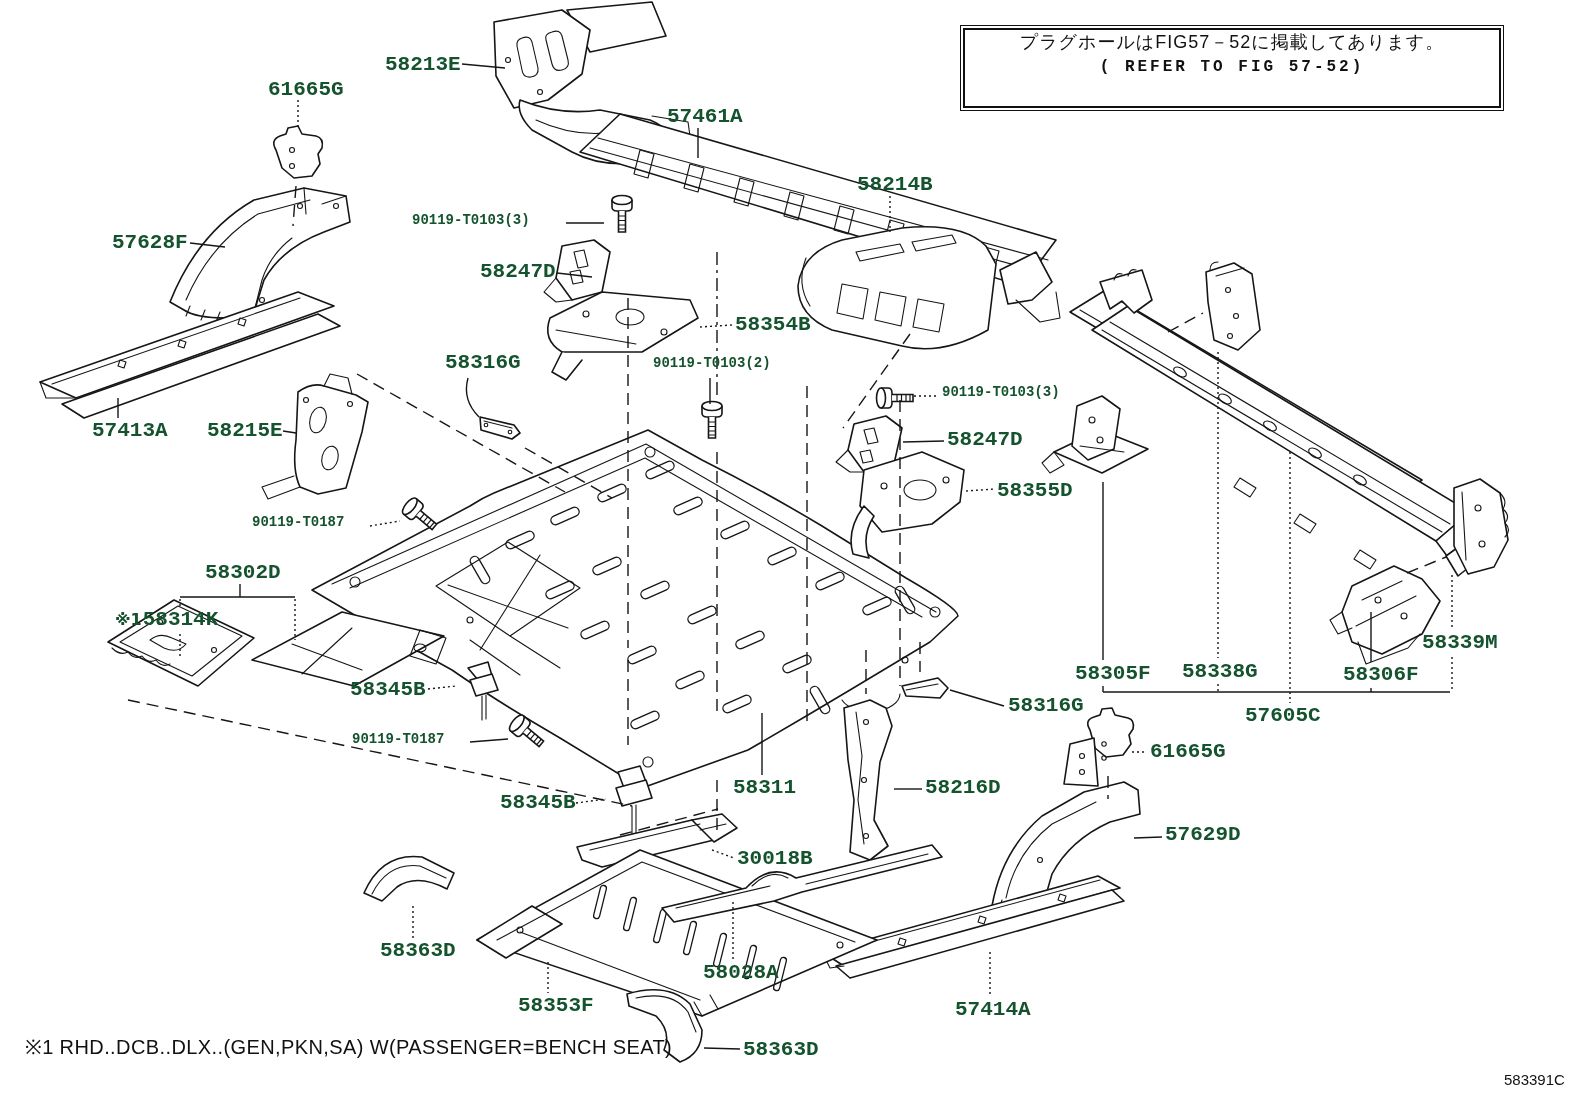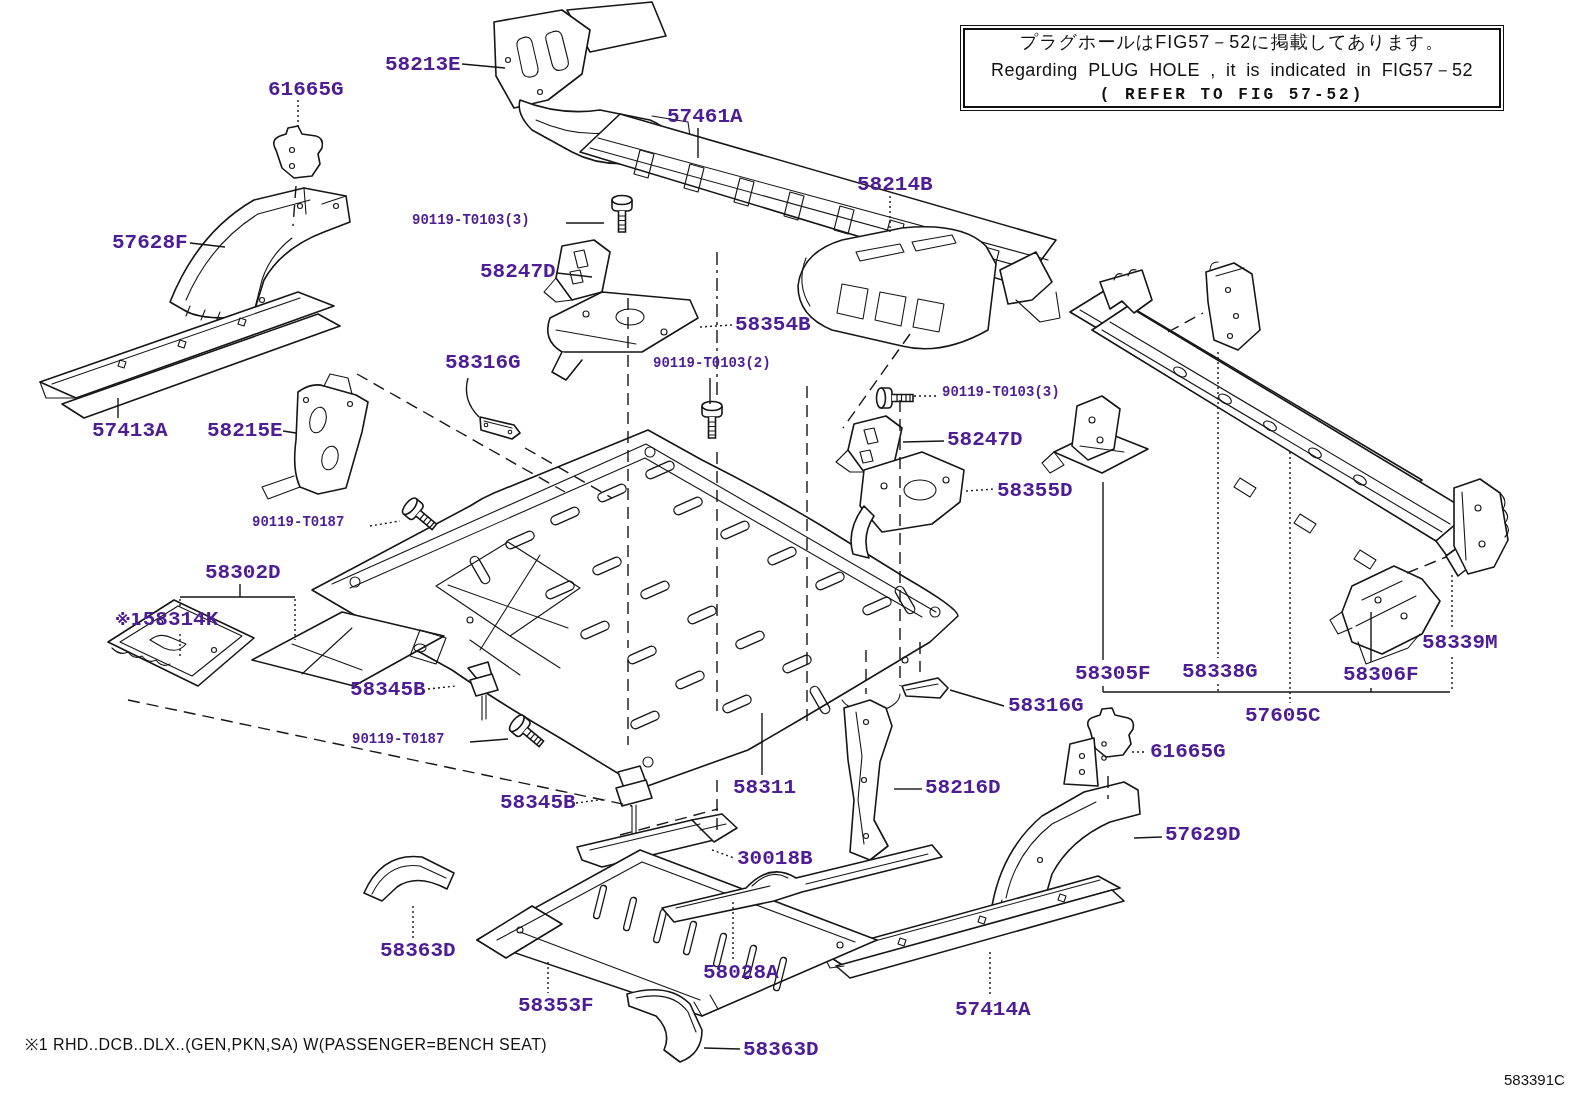--- a/index.html
+++ b/index.html
@@ -7,31 +7,31 @@
            font-family:"Liberation Sans",sans-serif; color:#111; overflow:hidden; }
   svg.canvas { position:absolute; left:0; top:0; }
   .ink  { stroke:#161616; stroke-width:1.6; fill:none; stroke-linejoin:round; stroke-linecap:round; }
   .inkf { stroke:#161616; stroke-width:1.6; fill:#ffffff; stroke-linejoin:round; stroke-linecap:round; }
   .thin { stroke-width:1.1; }
   .lead { stroke:#161616; stroke-width:1.4; fill:none; }
   .dot  { stroke-dasharray:2 3; }
   .dash { stroke:#161616; stroke-width:1.4; fill:none; stroke-dasharray:12 7; }
   .dashdot { stroke:#161616; stroke-width:1.4; fill:none; stroke-dasharray:13 5 3 5; }
   .plabel { position:absolute; font:700 21px "Liberation Mono","DejaVu Sans Mono",monospace;
-            white-space:nowrap; color:#4c1d95; line-height:1;text-align:right; }
+            white-space:nowrap; color:#14532d; line-height:1;text-align:right; }
   .flabel { font-size:14px; }
   .pref   { font:700 16px "DejaVu Sans",sans-serif; margin-right:1px; }
   .note-box { position:absolute; left:963px; top:28px; width:534px; height:76px;
               border:2px solid #111; outline:1px solid #111; outline-offset:2px;
               background:#fff; display:flex; flex-direction:column; 
               align-items:center; gap:4px; }
   .note-jp  { font-size:18px; letter-spacing:1px; }
   .note-en  { font-size:18px; letter-spacing:.4px; word-spacing:5px; }
   .note-ref { font:700 16px "Liberation Mono",monospace; letter-spacing:3px; }
-  .footnote { position:absolute; left:25px; top:1033px; font-size:16px; letter-spacing:.4px; }
+  .footnote { position:absolute; left:25px; top:1033px; font-size:20px; letter-spacing:.4px; }
   .diagram-code { position:absolute; left:1504px; top:1071px; font-size:15px; }
 </style>
 </head>
 <body>
 
 <div class="stage">
 
   <svg class="canvas" width="1592" height="1099" viewBox="0 0 1592 1099" aria-hidden="true">
     <defs>
       <g id="bolt">
@@ -392,21 +392,20 @@
       <path class="lead" d="M1103,482 L1103,660 M1103,686 L1103,692"></path>
       <path class="lead dot" d="M1218,352 L1218,658 M1218,684 L1218,692"></path>
       <path class="lead dot" d="M1290,452 L1290,703"></path>
       <path class="lead" d="M1371,612 L1371,662 M1371,688 L1371,692"></path>
       <path class="lead dot" d="M1452,575 L1452,628 M1452,657 L1452,692"></path>
     </g>
   </svg>
 
   <div class="note-box">
     <div class="note-jp">プラグホールはFIG57－52に掲載してあります。</div>
-    <div class="note-en">Regarding PLUG HOLE , it is indicated in FIG57－52</div>
     <div class="note-ref">( REFER TO FIG 57-52)</div>
   </div>
 
   <div class="plabel" style="left:385px;top:54px">58213E</div>
   <div class="plabel" style="left:268px;top:79px">61665G</div>
   <div class="plabel" style="left:667px;top:106px">57461A</div>
   <div class="plabel" style="left:857px;top:174px">58214B</div>
   <div class="plabel" style="left:112px;top:232px">57628F</div>
   <div class="plabel flabel" style="left:412px;top:213px">90119-T0103(3)</div>
   <div class="plabel" style="left:480px;top:261px">58247D</div>

